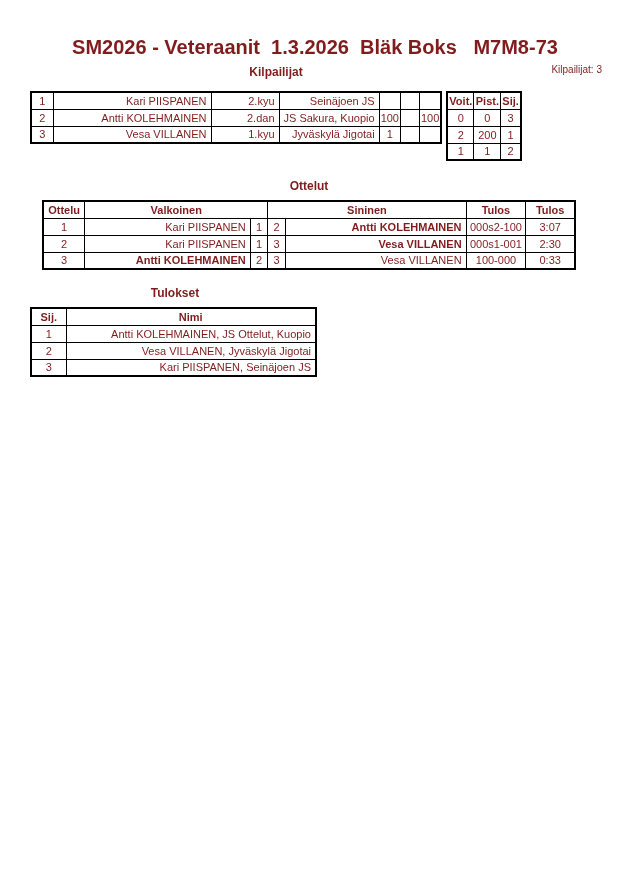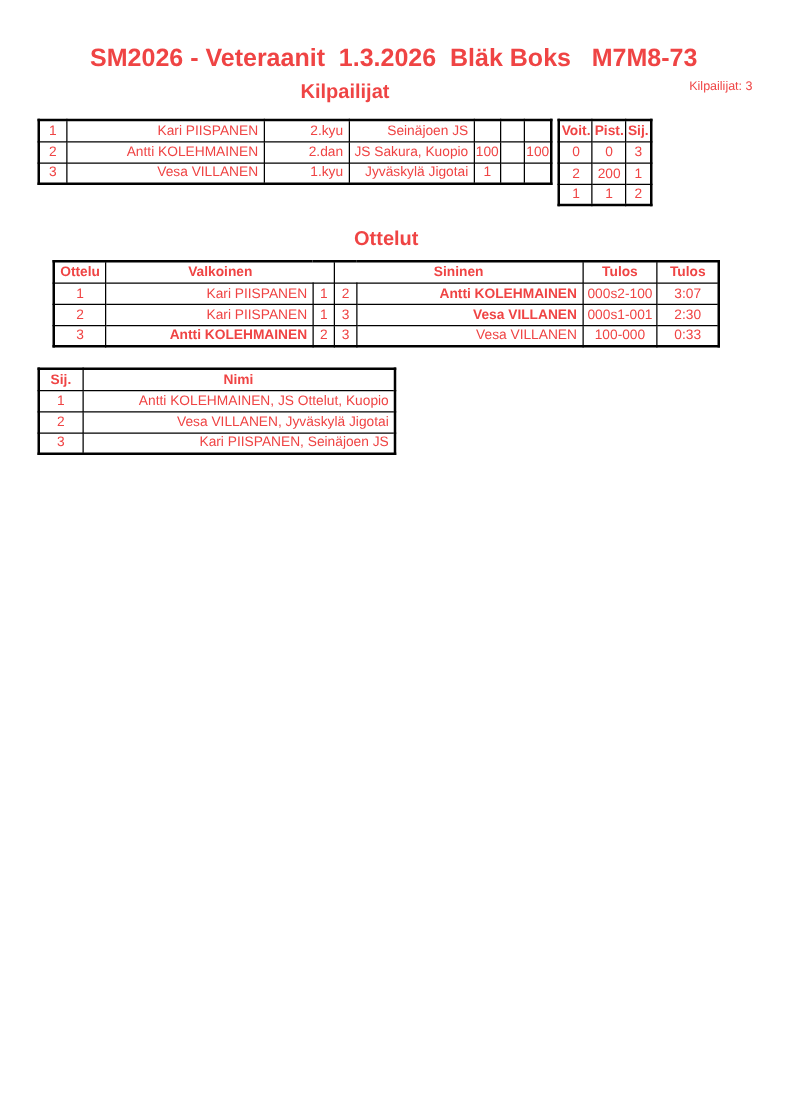--- a/index.html
+++ b/index.html
@@ -1,34 +1,34 @@
 <!DOCTYPE html>
 <html><head>
 <meta charset="utf-8">
 <style>
   * { margin:0; padding:0; box-sizing:border-box; }
   html,body { background:#888; }
   .page {
     width:630px; height:891px; margin:0 auto; background:#ffffff;
-    font-family:"Liberation Sans", sans-serif; color:#ef4444;
+    font-family:"Liberation Sans", sans-serif; color:#7f1d1d;
     position:relative; overflow:hidden;
   }
   .title {
     padding-top:36px; text-align:center;
     font-size:20px; font-weight:bold; white-space:pre;
   }
   .competitors-count {
     position:absolute; top:64px; right:28px; font-size:10px;text-align:center;
   }
   .section { margin-left:30px; }
   .sec1 { margin-top:6px;  width:492px; }
   .sec2 { margin-top:18px; width:546px;padding-left:12px; }
   .sec3 { margin-top:16px; width:290px; }
   .section-title {
-    font-weight:bold; font-size:16px; text-align:center; margin-bottom:12px;
+    font-weight:bold; font-size:12px; text-align:center; margin-bottom:12px;
   }
   .sec2 .section-title { margin-bottom:7px; }
   .sec3 .section-title { margin-bottom:7px; }
   table { border-collapse:collapse; table-layout:fixed; border:2px solid #000; }
   td, th {
     border:1px solid #000; font-size:11px; height:17px;
     padding:0 4px; overflow:hidden; white-space:nowrap; vertical-align:middle;
   }
   th { font-weight:bold; text-align:center; padding:0 1px; }
   .c { text-align:center; padding:0 1px; }
@@ -167,20 +167,21 @@
         <td class="c">3</td>
         <td class="l">Vesa VILLANEN</td>
         <td class="c">100-000</td>
         <td class="c">0:33</td>
       </tr>
     </tbody>
       </table>
   </div>
 
   <div class="section sec3">
+    <div class="section-title">Tulokset</div>
     <table>
       <colgroup>
         <col style="width:35px">
           <col style="width:250px">
       </colgroup>
       <tbody>
           <tr>
         <th>Sij.</th>
         <th>Nimi</th>
       </tr>

